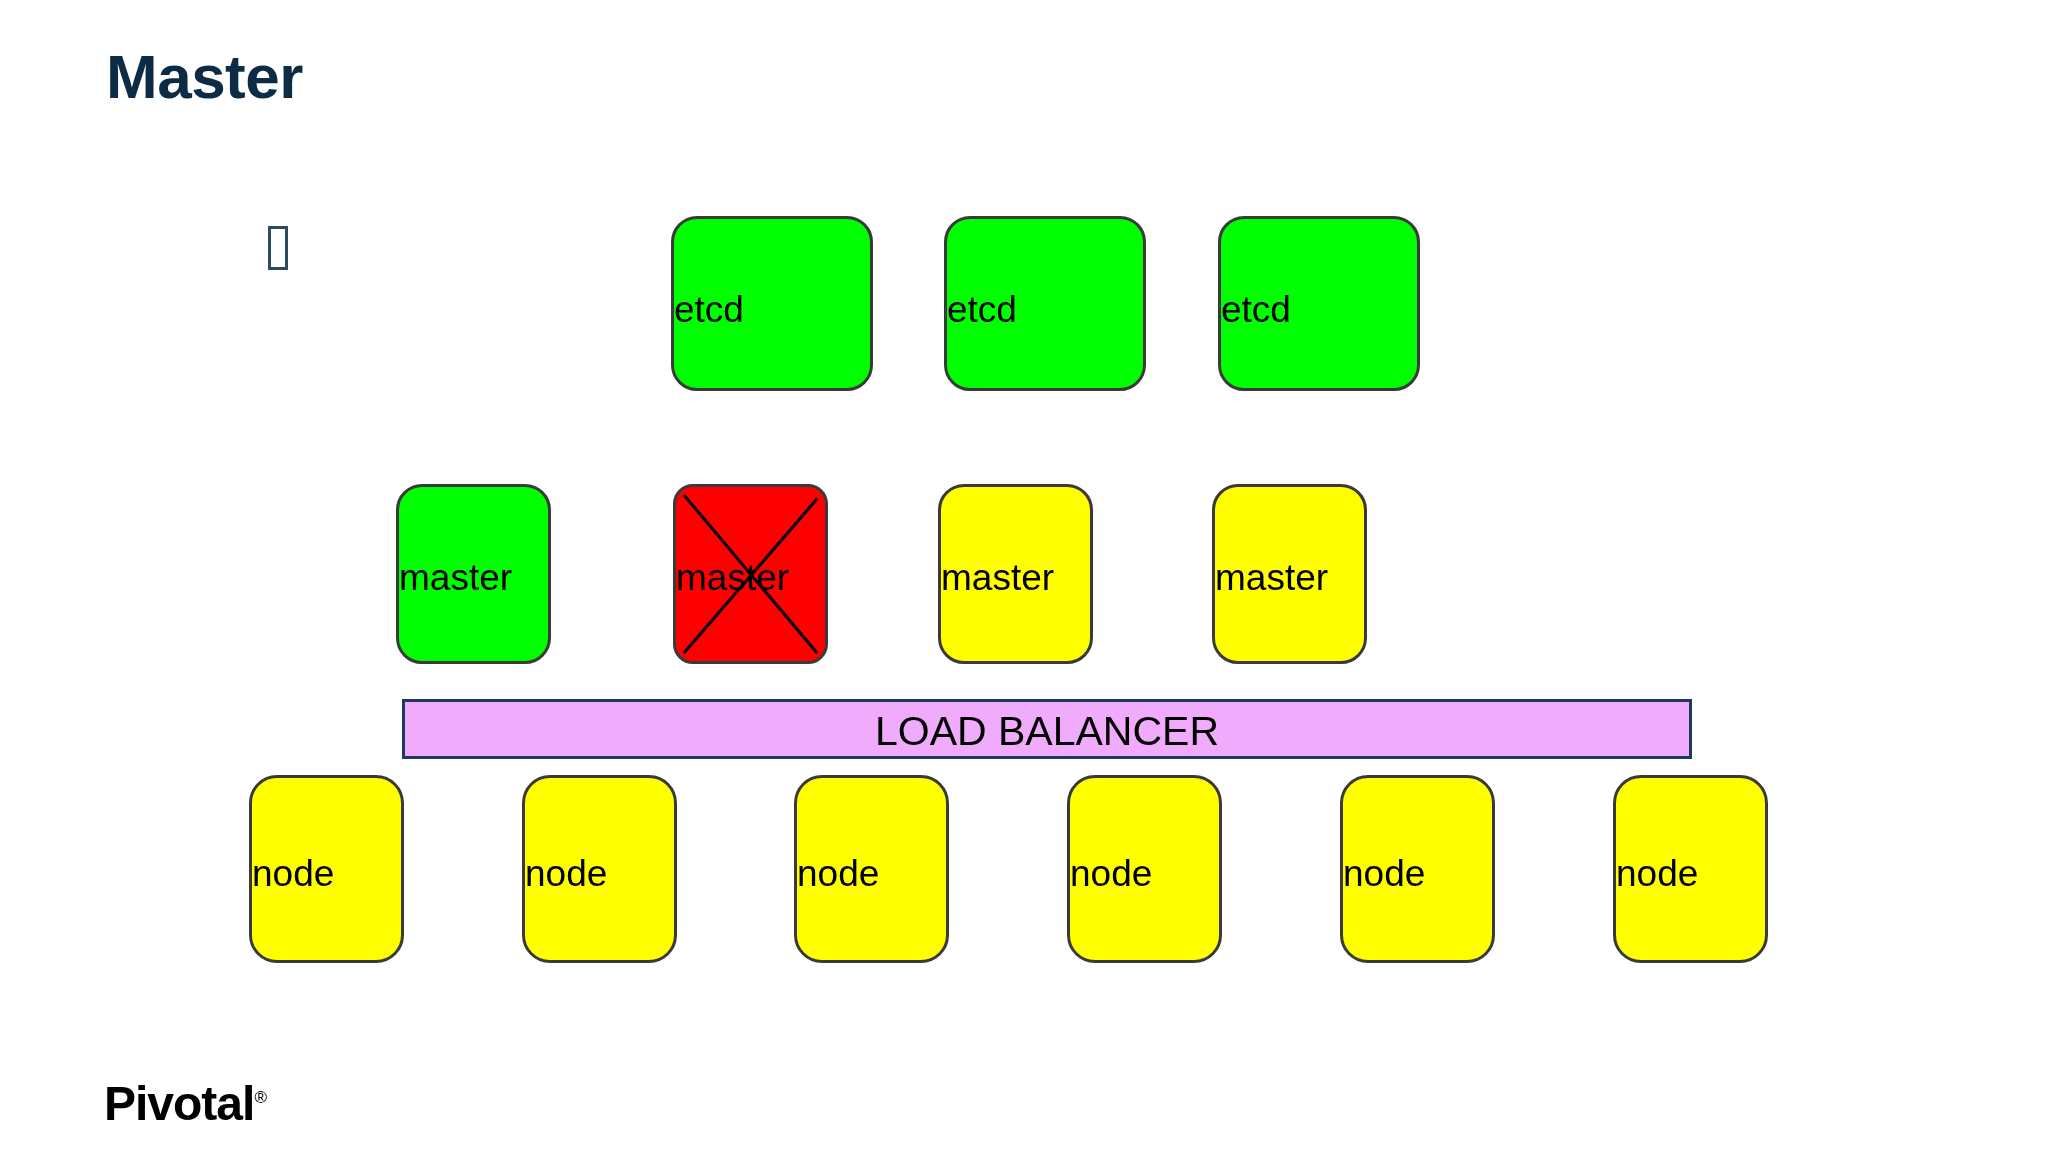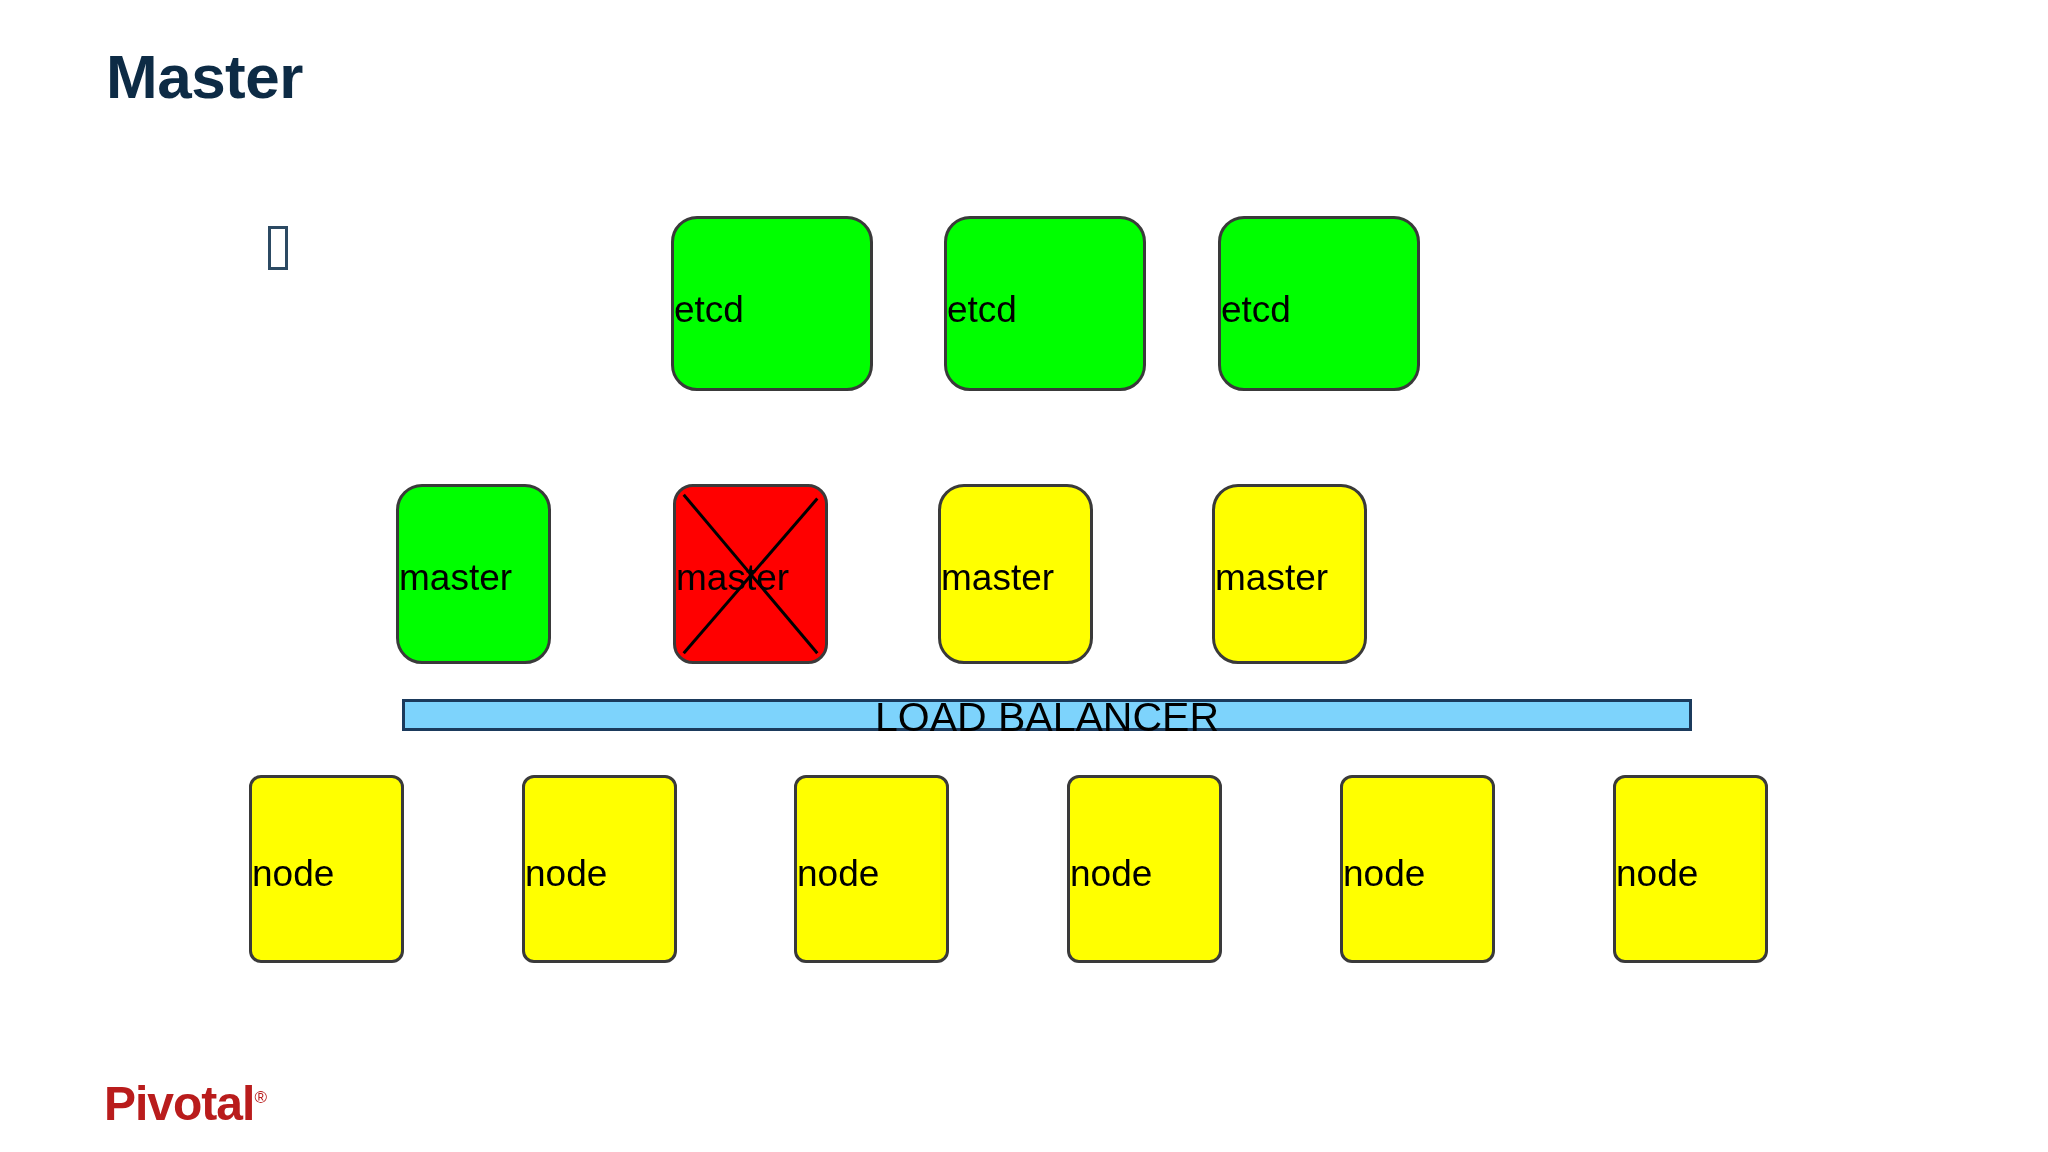--- a/index.html
+++ b/index.html
@@ -94,56 +94,56 @@
     position: absolute;
     inset: 0;
     pointer-events: none;
   }
   .x-overlay svg { width: 100%; height: 100%; display: block; }
 
   
   .node-box {
     width: 155px;
     height: 188px;
-    border-radius: 12px;
+    border-radius: 28px;
     background: #ffff00;
   }
   .node-box .box-label {
     font-size: 37px;
     transform: translateY(4px);
   }
 
   
   #load-balancer {
     position: absolute;
     left: 358px;
     top: 699px;
     width: 1290px;
-    height: 32px;
+    height: 60px;
     box-sizing: border-box;
-    background: #7dd3fc;
+    background: #f0abfc;
     border: 3px solid #1b3a5c;
     display: flex;
     align-items: center;
     justify-content: center;
   }
   #load-balancer .lb-label {
     font-size: 41px;
     color: #000000;
     white-space: nowrap;
     line-height: 1;
     transform: translateY(2px);
   }
 
   
   #pivotal-logo {
     position: absolute;
     left: 60px;
     top: 1080px;
-    color: #b91c1c;
+    color: #000000;
     font-size: 48px;
     font-weight: bold;
     letter-spacing: -1px;
     line-height: 1;
     white-space: nowrap;
   }
   #pivotal-logo .logo-mark {
     font-size: 17px;
     vertical-align: super;
     font-weight: normal;

